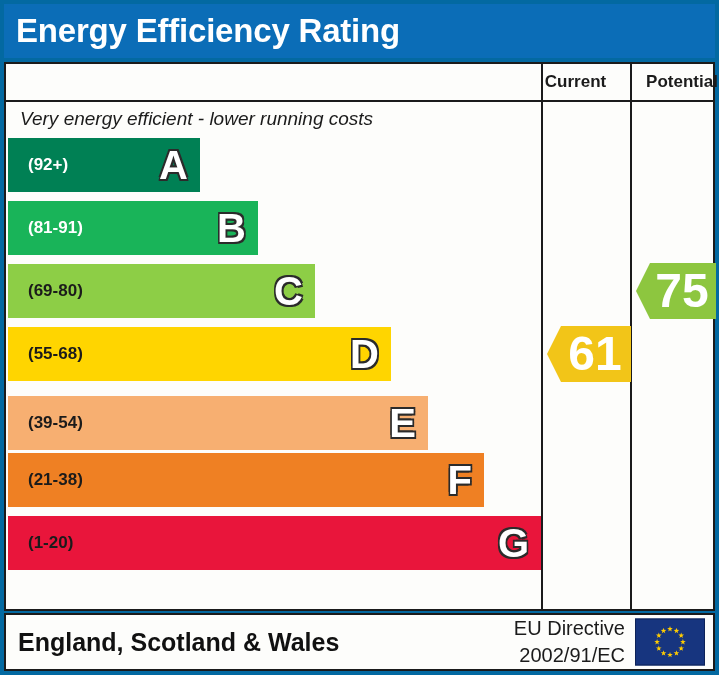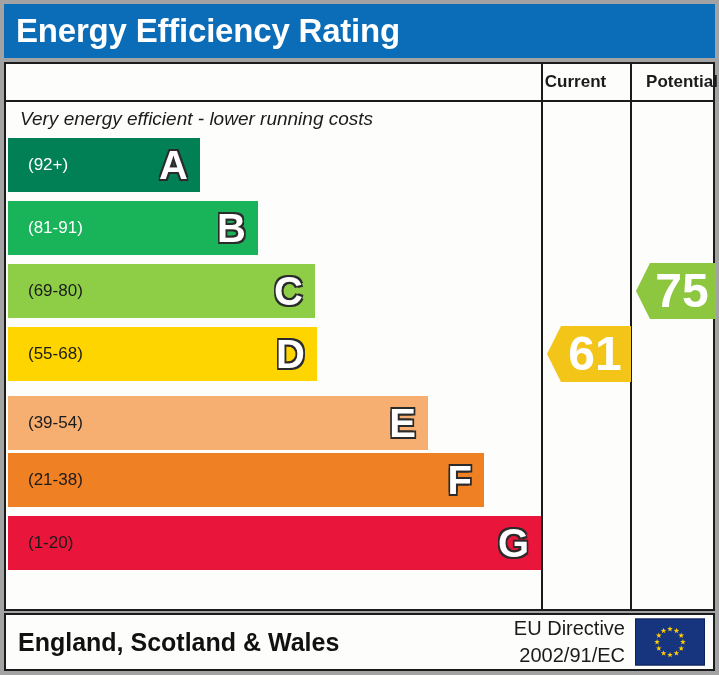--- a/index.html
+++ b/index.html
@@ -8,21 +8,21 @@
     background: #ffffff;
   }
   body {
     font-family: "Liberation Sans", sans-serif;
   }
   #epc {
     position: relative;
     width: 719px;
     height: 675px;
     box-sizing: border-box;
-    background: #a3a3a3;
+    background: #0369a1;
     overflow: hidden;
   }
 
   
   .title-bar {
     position: absolute;
     left: 4px;
     top: 4px;
     width: 711px;
     height: 54px;
@@ -112,21 +112,21 @@
     left: 0;
     height: 54px;
     box-sizing: border-box;
   }
   .band-range {
     position: absolute;
     left: 20px;
     top: 50%;
     transform: translateY(-50%);
     font-size: 17px;
-    font-weight: normal;
+    font-weight: bold;
     white-space: nowrap;
   }
   .band-letter {
     position: absolute;
     right: 12px;
     top: 50%;
     transform: translateY(-50%);
     font-size: 40px;
     font-weight: bold;
     color: #ffffff;
@@ -230,21 +230,21 @@
           <span class="band-letter">A</span>
         </div>
         <div class="band dark" style="width: 250px; top: 63px; background: rgb(25, 180, 89);">
           <span class="band-range">(81-91)</span>
           <span class="band-letter">B</span>
         </div>
         <div class="band light" style="width: 307px; top: 126px; background: rgb(141, 206, 70);">
           <span class="band-range">(69-80)</span>
           <span class="band-letter">C</span>
         </div>
-        <div class="band light" style="width: 309px; top: 189px; background: rgb(255, 213, 0);">
+        <div class="band light" style="width: 383px; top: 189px; background: rgb(255, 213, 0);">
           <span class="band-range">(55-68)</span>
           <span class="band-letter">D</span>
         </div>
         <div class="band light" style="width: 420px; top: 258px; background: rgb(247, 175, 113);">
           <span class="band-range">(39-54)</span>
           <span class="band-letter">E</span>
         </div>
         <div class="band light" style="width: 476px; top: 315px; background: rgb(239, 128, 35);">
           <span class="band-range">(21-38)</span>
           <span class="band-letter">F</span>

